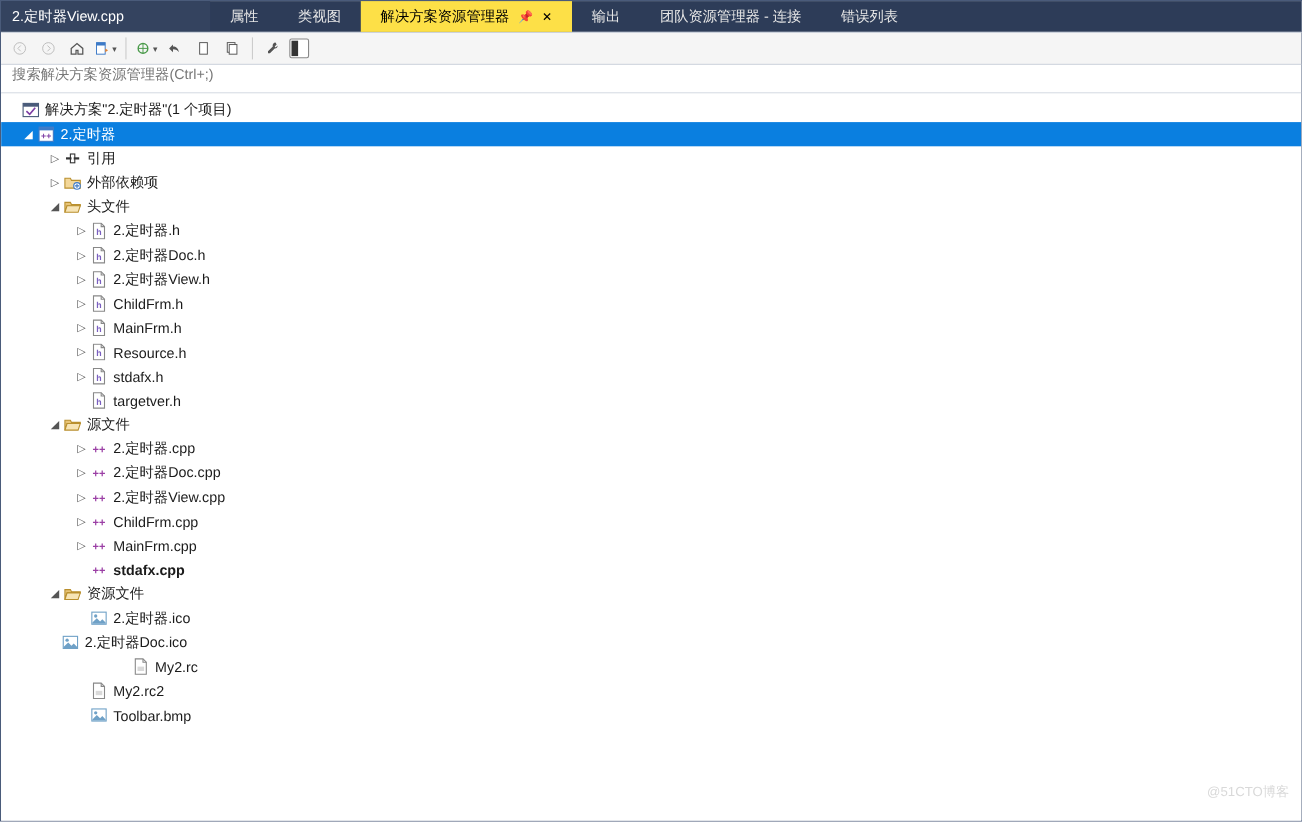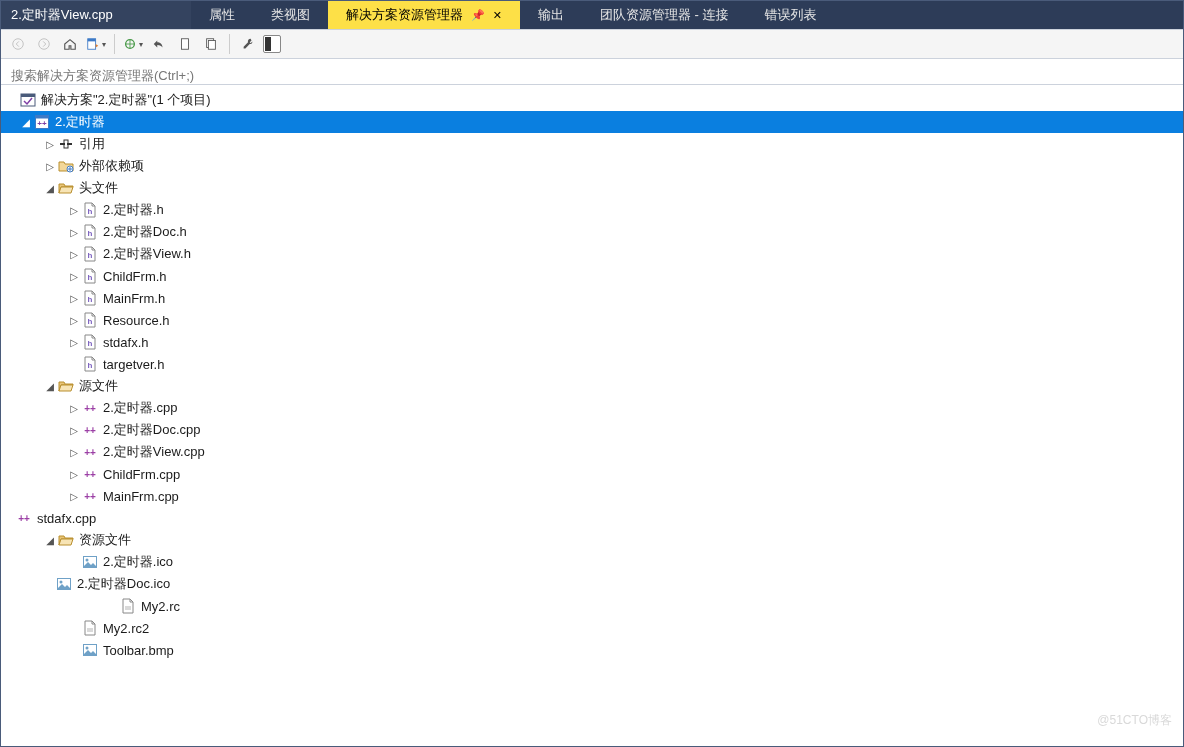--- a/index.html
+++ b/index.html
@@ -18,21 +18,21 @@
   
   .toolbar { height:30px; background:#f5f5f5; border-top:1px solid #ccd2dc; border-bottom:1px solid #ccd2dc; display:flex; align-items:center; padding:0 6px; gap:4px; }
   .tbtn { width:22px; height:22px; display:flex; align-items:center; justify-content:center; border:1px solid transparent; border-radius:2px; color:#555; font-size:13px; }
   .tbtn.disabled { color:#bbb; }
   .tsep { width:1px; height:20px; background:#ccc; margin:0 3px; }
   .tbtn.dropdown::after { content:"▾"; font-size:8px; margin-left:2px; color:#555; }
   .tbtn.box { border:1px solid #888; width:18px; height:18px; background:#fff; position:relative; }
   .tbtn.box::before { content:""; position:absolute; left:1px; top:1px; width:6px; height:14px; background:#333; }
 
   
-  .searchbar { height:26px; background:#fff; border-bottom:1px solid #ccd2dc; display:flex; align-items:flex-end; padding:0 8px; }
+  .searchbar { height:26px; background:#fff; border-bottom:1px solid #ccd2dc; display:flex; align-items:flex-start; padding:0 8px; }
   .searchbar input { border:none; outline:none; width:100%; font-size:13px; color:#333; background:transparent; }
   .searchbar input::placeholder { color:#777; }
 
   
   .tree { flex:1; overflow:auto; background:#fff; padding-top:4px; }
   .trow { height:22px; display:flex; align-items:center; white-space:nowrap; }
   .trow.selected { background:#0a7fe0; color:#fff; }
   .arrow { width:14px; text-align:center; color:#555; font-size:10px; display:inline-block; }
   .trow.selected .arrow { color:#fff; }
   .ticon { width:18px; height:18px; display:flex; align-items:center; justify-content:center; margin-right:4px; }
@@ -371,21 +371,21 @@
         </div>
         <div class="trow" style="padding-left: 66px;">
           <span class="arrow">▷</span>
           <span class="ticon">
             <svg>
               <use href="#ic-cpp"></use>
             </svg>
           </span>
           <span class="tlabel">MainFrm.cpp</span>
         </div>
-        <div class="trow" style="">
+        <div class="trow" style="padding-left: 66px; font-weight: bold;">
           <span class="arrow"></span>
           <span class="ticon">
             <svg>
               <use href="#ic-cpp"></use>
             </svg>
           </span>
           <span class="tlabel">stdafx.cpp</span>
         </div>
       </div>
 

